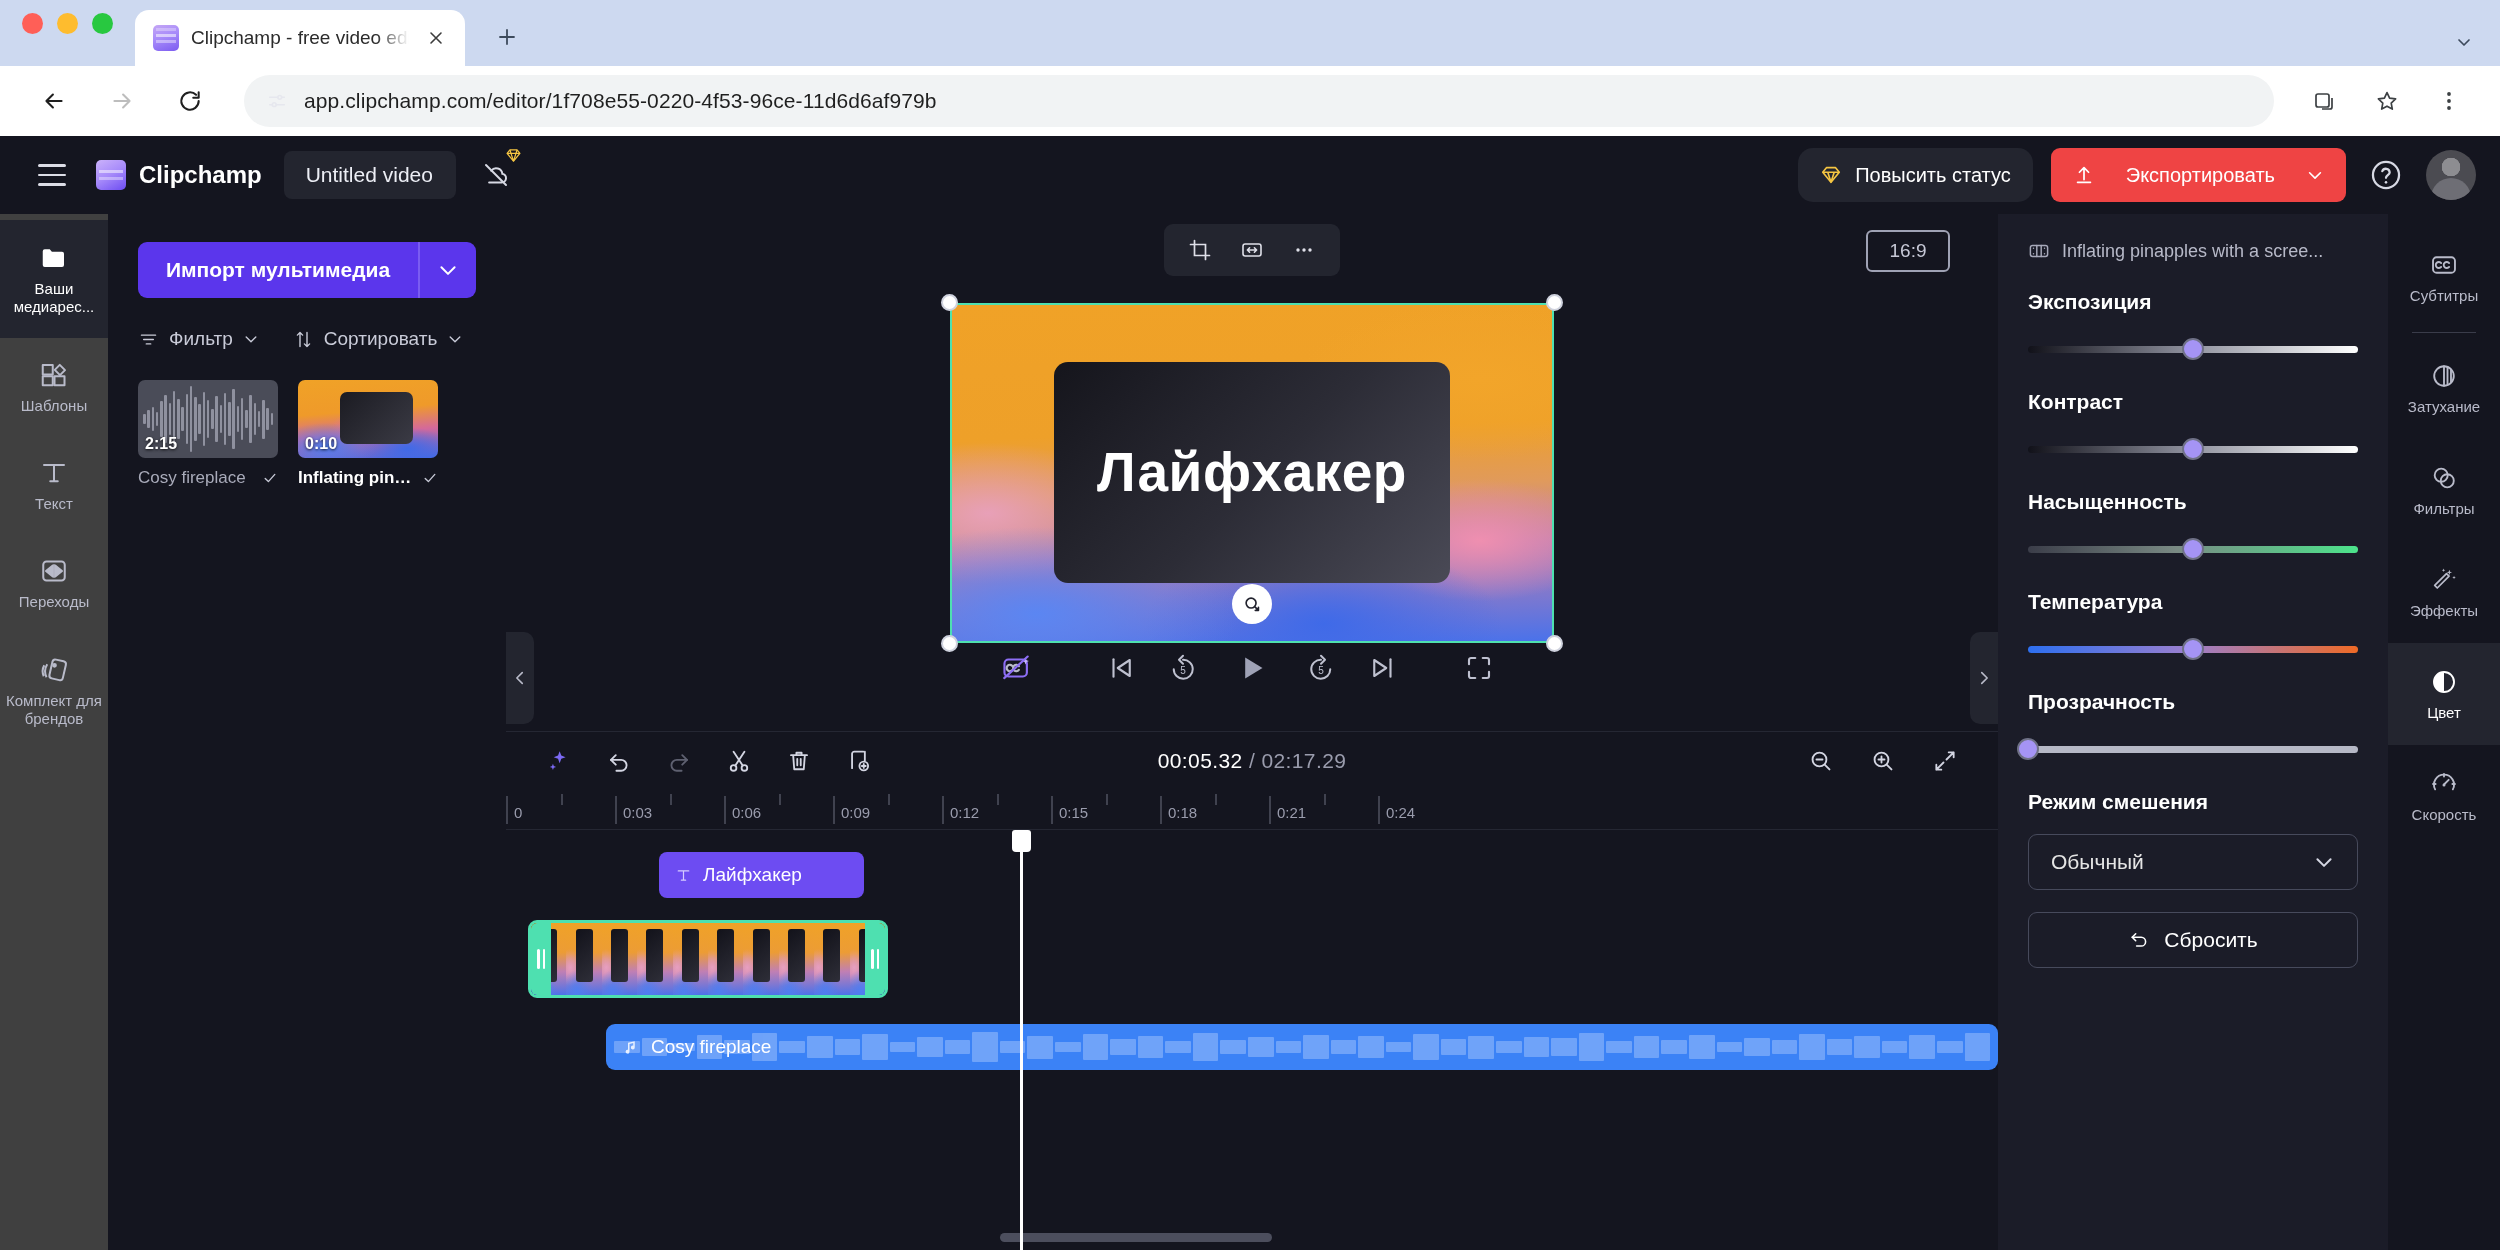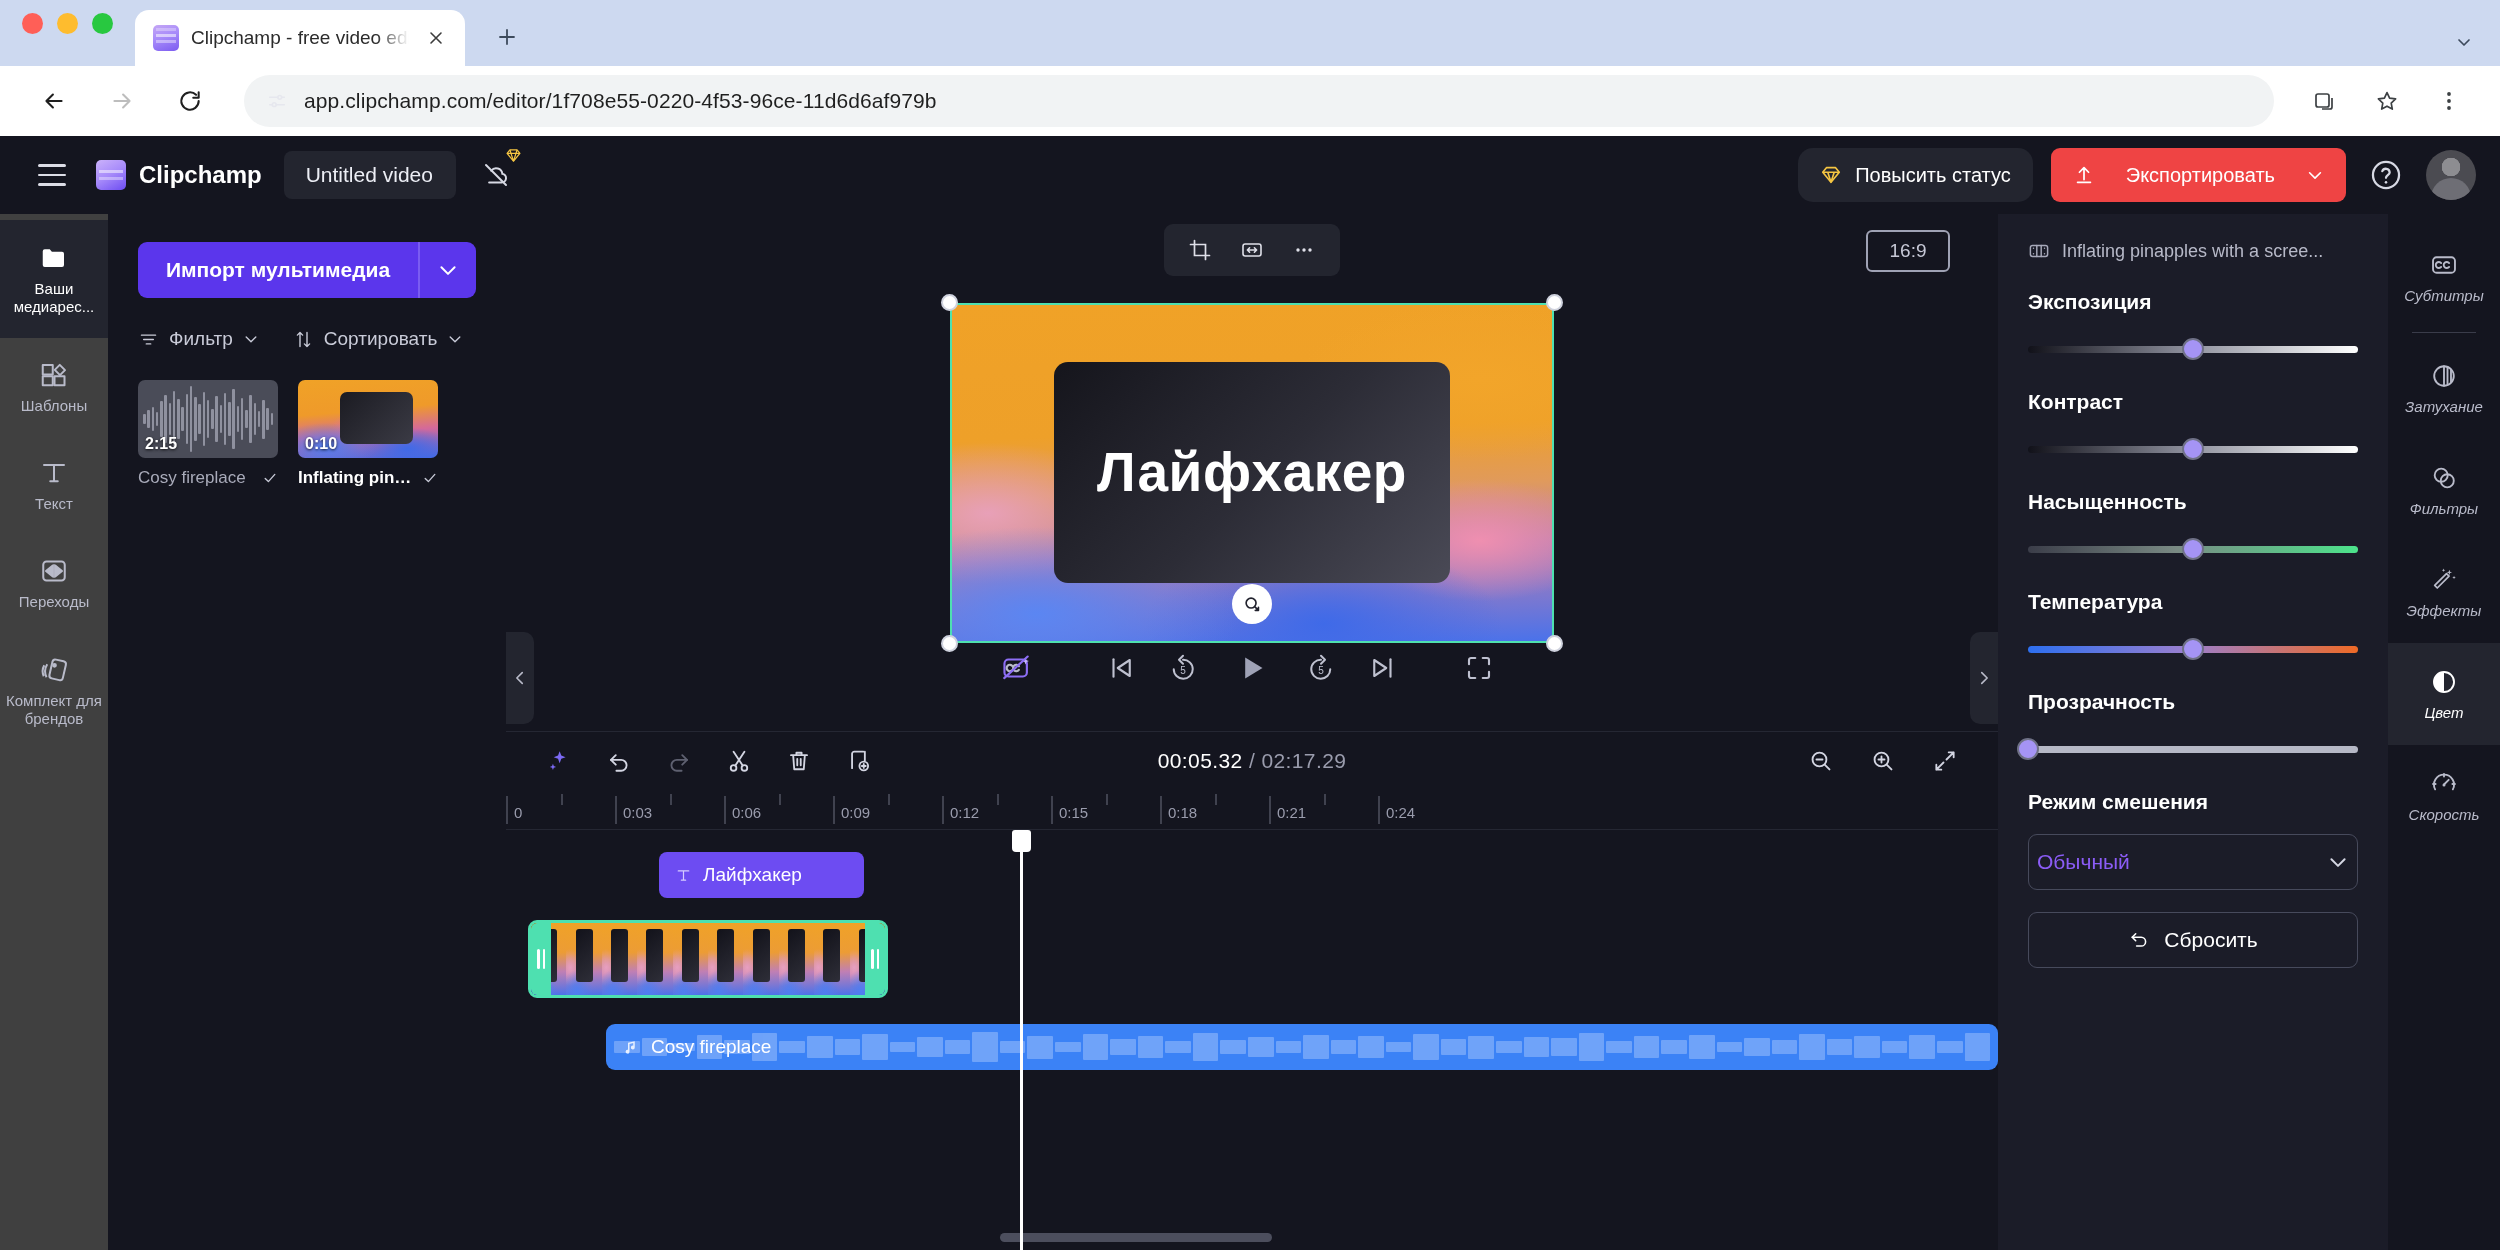--- a/index.html
+++ b/index.html
@@ -308,31 +308,31 @@
   .strack { height: 7px; width: 100%; border-radius: 4px; }
   .sknob { position:absolute; width: 22px; height: 22px; border-radius:50%;
     background:#a594f5; border: 2.5px solid #6f7186; transform: translateX(-50%); }
   .tr-exposure, .tr-contrast { background: linear-gradient(90deg,#111119 0%,#8d8f9c 48%,#ffffff 100%); }
   .tr-saturation { background: linear-gradient(90deg,#3b3d49 0%,#7a8a84 45%,#4ce38b 100%); }
   .tr-temperature { background: linear-gradient(90deg,#2d6ff0 0%,#9a7fcf 48%,#ef6a26 100%); }
   .tr-opacity { background: #b6b8c6; }
 
   .insp-select {
     margin-top: 20px; height: 56px; border: 1.5px solid #474a5c; border-radius: 9px;
-    display:flex; align-items:center; padding: 0 8px; font-size: 21px; color:#8b5cf6;
+    display:flex; align-items:center; padding: 0 22px; font-size: 21px; color:#e5e5e5;
   }
   .insp-select .cv { margin-left:auto; color:#d5d7e3; }
   .insp-btn {
     margin-top: 22px; height: 56px; border: 1.5px solid #474a5c; border-radius: 9px;
     display:flex; align-items:center; justify-content:center; gap: 14px;
     font-size: 21px; color:#fff;
   }
 
   .tabrail { width: 112px; background:#14151f; flex:none; padding-top: 12px;
-    display:flex; flex-direction:column; align-items:stretch;font-style:italic; }
+    display:flex; flex-direction:column; align-items:stretch; }
   .tabrail-item { height: 102px; display:flex; flex-direction:column; align-items:center;
     justify-content:center; gap: 8px; color:#b9bbca; }
   .tabrail-item.active { background:#23252f; color:#fff; }
   .tabrail-lab { font-size: 15px; }
   .tabrail-sep { height: 1px; background:#3a3c4a; margin: 4px 24px; }
   svg { display:block; }
 </style>
 </head>
 <body>
 

